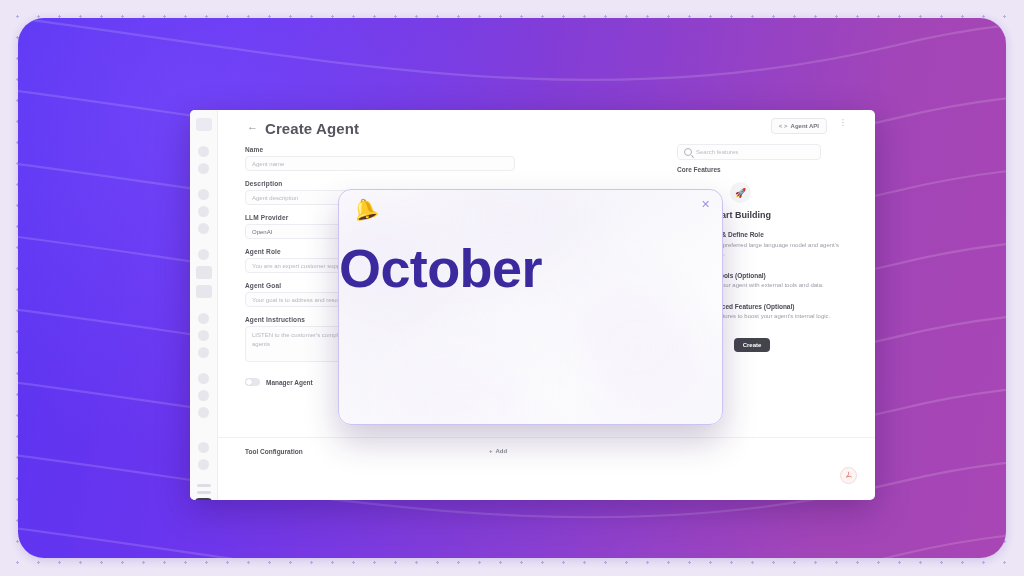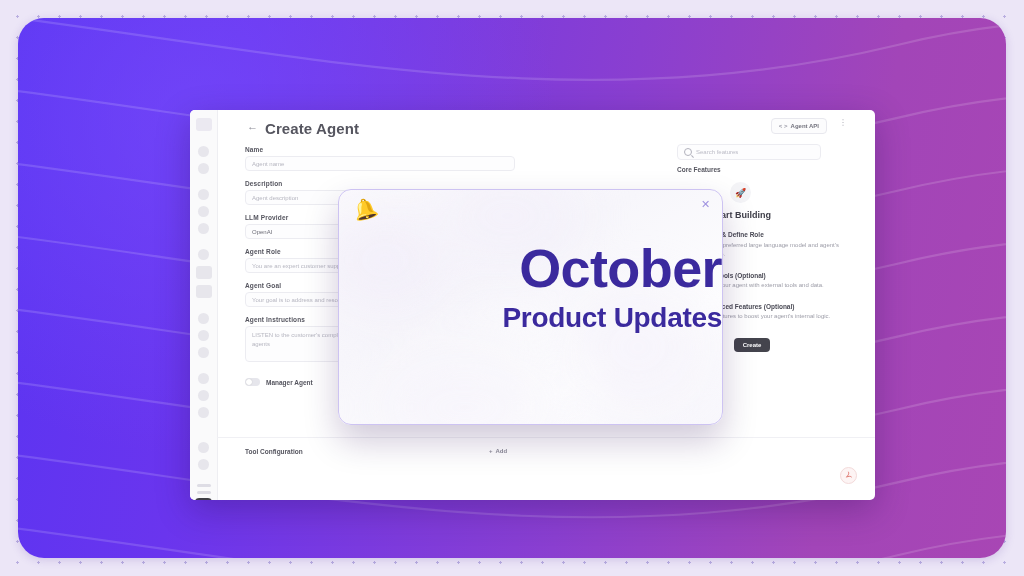--- a/index.html
+++ b/index.html
@@ -383,21 +383,21 @@
     position: absolute;
     left: 14px; top: 9px;
     font-size: 20px;
     transform: rotate(-16deg);
     line-height: 1;
   }
   .modal-body {
     position: absolute;
     left: 0; right: 0;
     top: 50px;
-    text-align: right;
+    text-align: left;
   }
   .modal-month {
     font-size: 54px;
     font-weight: 700;
     color: #3b2a9e;
     letter-spacing: -.6px;
     line-height: 1.06;
     margin: 0;
   }
   .modal-sub {
@@ -569,20 +569,19 @@
         <div class="blob" style="left:24%;top:-12%;width:40%;height:46%;background:#f1edf9;"></div>
         <div class="blob" style="right:4%;top:40%;width:36%;height:54%;background:#f3effa;"></div>
         <div class="blob" style="left:10%;bottom:-16%;width:46%;height:46%;background:#f5f2fb;"></div>
       </div>
 
       <div class="modal-bell">🔔</div>
       <div class="modal-close">✕</div>
 
       <div class="modal-body">
         <div class="modal-month">October</div>
-        <div class="modal-sub">Product Updates</div>
       </div>
 
       <div class="modal-handle"></div>
     </div>
 
   </div>
 </div>
 
 </body></html>

